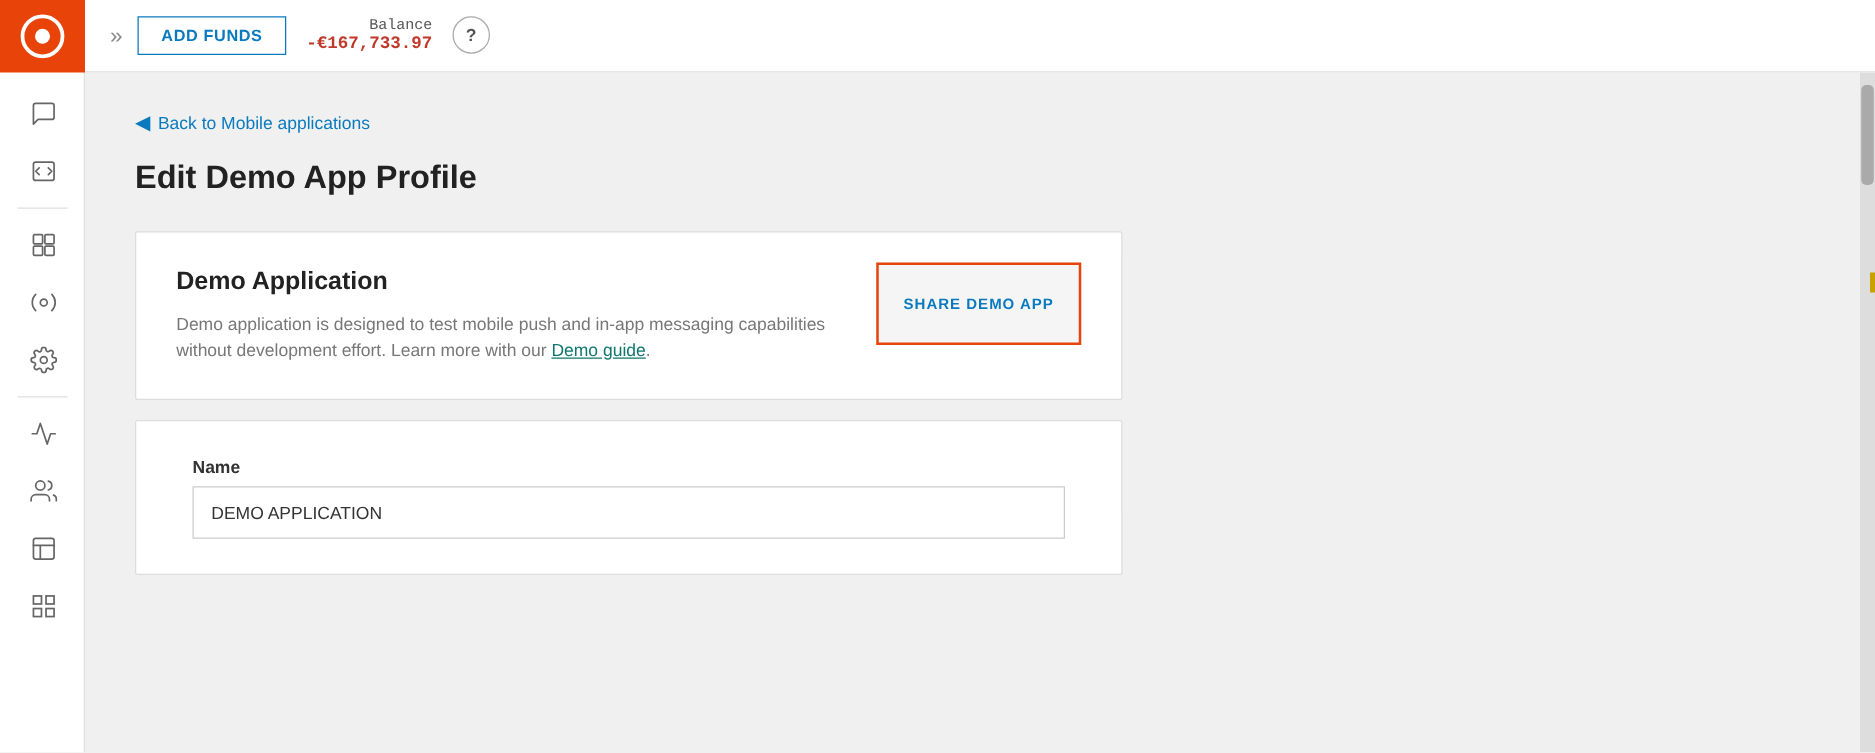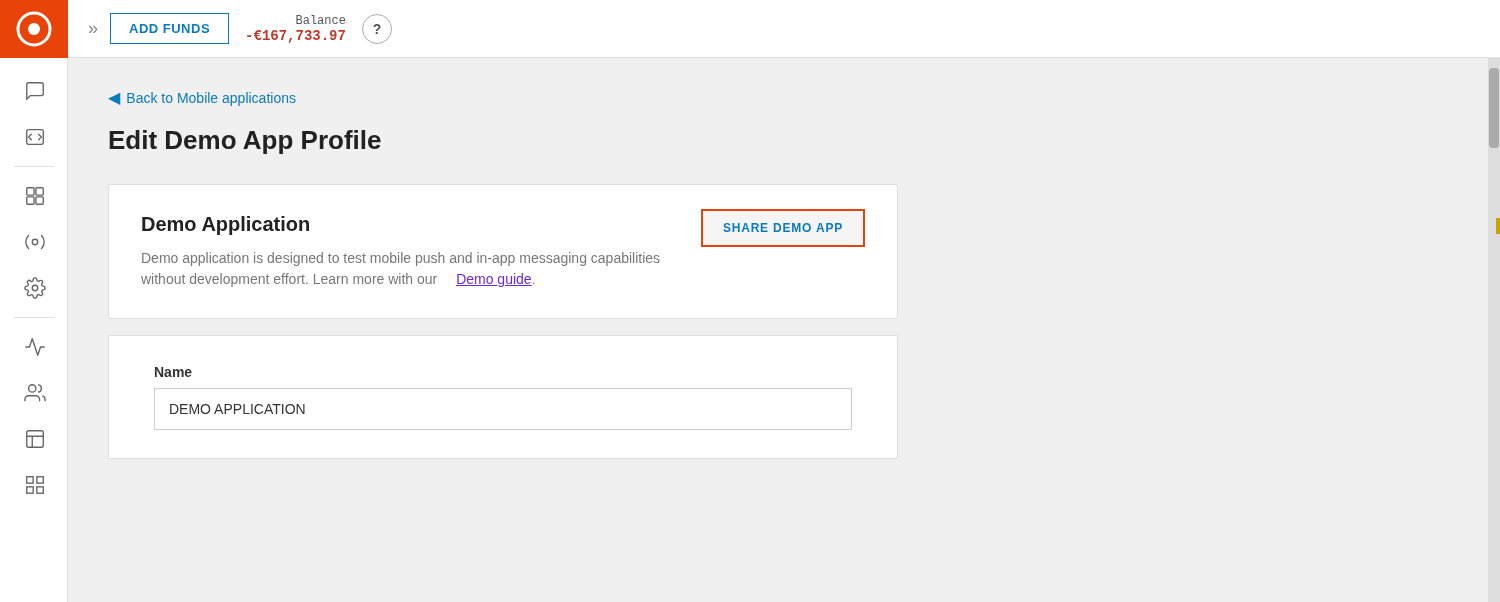--- a/index.html
+++ b/index.html
@@ -77,21 +77,21 @@
       cursor: pointer;
     }
     .topbar-title {
       font-size: 16px;
       font-weight: 500;
       color: #333;
       flex: 1;
     }
     .topbar-right {
       display: flex;
-      align-items: flex-end;
+      align-items: flex-start;
       gap: 16px;
     }
     .add-funds-btn {
       border: 1.5px solid #0a7abf;
       background: #fff;
       color: #0a7abf;
       font-size: 13px;
       font-weight: 600;
       padding: 7px 18px;
       cursor: pointer;
@@ -197,36 +197,35 @@
       font-weight: 700;
       color: #222;
       margin-bottom: 12px;
     }
     .share-demo-btn {
       border: 2px solid #e8440a;
       background: #f5f5f5;
       color: #0a7abf;
       font-size: 12px;
       font-weight: 700;
-      padding: 10px 20px;
+      padding: 24px 20px;
       cursor: pointer;
       letter-spacing: 0.8px;
       flex-shrink: 0;
       margin-top: -4px;
     }
     .card-desc {
       font-size: 14px;
       color: #777;
       line-height: 1.5;
       max-width: 580px;
     }
     .card-desc a {
-      color: #6d28d9;
+      color: #0f766e;
       text-decoration: underline;
-      margin-left: 15px;
     }
 
     
     .form-card {
       background: #fff;
       border: 1px solid #ddd;
       border-radius: 2px;
       padding: 28px 45px;
       max-width: 790px;
     }

